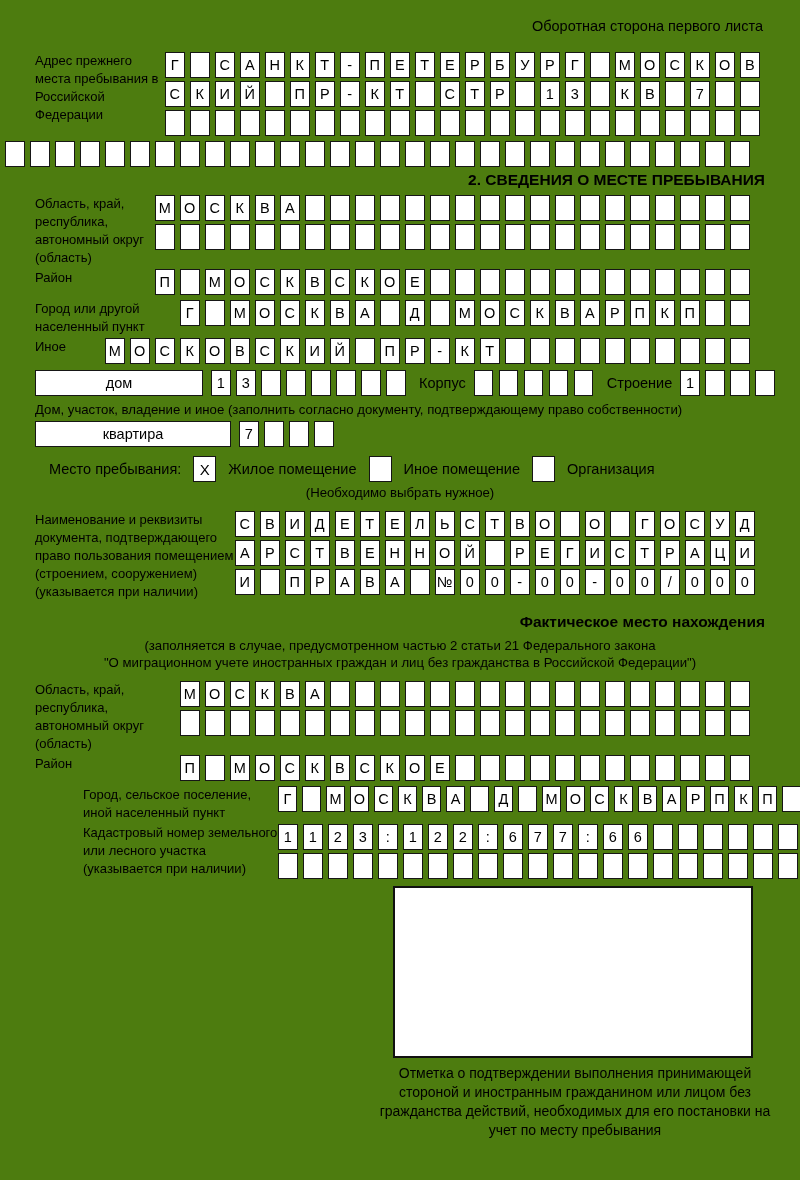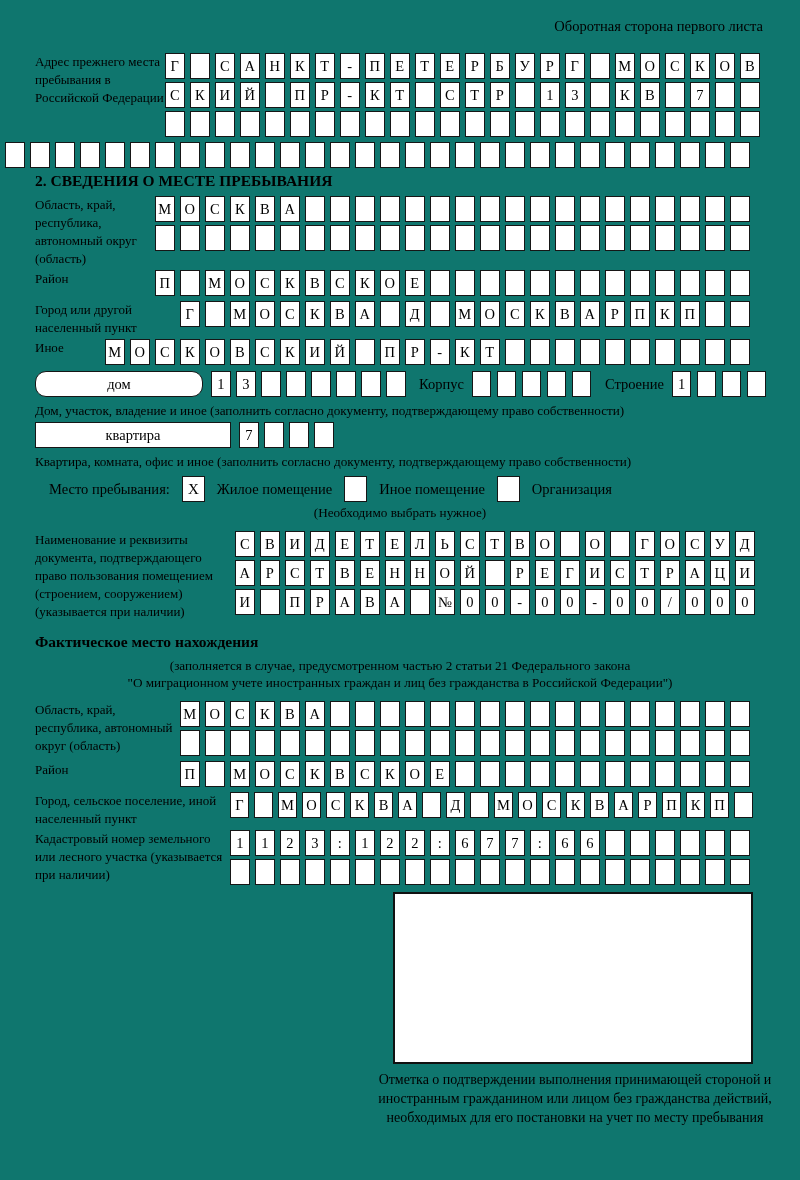--- a/index.html
+++ b/index.html
@@ -1,49 +1,49 @@
 <!DOCTYPE html>
 <html><head>
 <meta charset="utf-8">
 <style>
   html,body{margin:0;padding:0;background:#fff;}
   .page{
     position:relative;
     width:800px;height:1180px;
     box-sizing:border-box;
-    background:#0f766e;
+    background:#4d7c0f;
     color:#000;
-    font-family:Liberation Serif, serif;
+    font-family:Liberation Sans, sans-serif;
     padding:18px 35px 0 35px;
     overflow:hidden;
   }
   .side-note{text-align:right;font-size:14.5px;margin:0 2px 18px 0;}
   .lbl{font-size:13px;line-height:18px;flex:0 0 auto;}
   .w130{width:130px;}
   .w120{width:120px;}
   .w145{width:145px;}
   .w70{width:70px;}
   .w200{width:200px;}
-  .w195{width:195px;}
+  .w195{width:195px;margin-left:48px;}
   .field{display:flex;margin-bottom:2px;}
   .rows{flex:1 1 auto;}
   .cells{display:flex;margin-bottom:3px;}
   .cell{
     box-sizing:border-box;flex:0 0 auto;
     width:19.5px;height:26px;
     border:1.8px solid #161616;
     margin-right:5.5px;
     display:flex;align-items:center;justify-content:center;
     font-size:14.5px;background:#fff;
   }
   .p24 .cell{width:19px;margin-right:5px;}
   .fullrow{margin:2px 0 2px -30px;}
   .note{font-size:13.2px;line-height:17px;}
   .center{text-align:center;}
-  .h-title{font-weight:bold;font-size:15.5px;text-align:left;margin:4px 0 6px 0;}
+  .h-title{font-weight:bold;font-size:15.5px;text-align:right;margin:4px 0 6px 0;}
   .wide-box{
     box-sizing:border-box;border:1.8px solid #161616;height:26px;
     display:flex;align-items:center;justify-content:center;
     font-size:14.5px;flex:0 0 auto;background:#fff;
   }
   .house-row{display:flex;align-items:flex-start;margin:3px 0 2px 0;}
   .inline-lbl{font-size:14.5px;line-height:26px;padding:0 8px;flex:0 0 auto;}
   .checkbox-row{display:flex;align-items:center;margin:6px 0 2px 14px;font-size:14.5px;}
   .checkbox{
     box-sizing:border-box;width:23px;height:26px;border:1.8px solid #161616;
@@ -331,21 +331,21 @@
         <span class="cell"></span>
         <span class="cell"></span>
         <span class="cell"></span>
         <span class="cell"></span>
         <span class="cell"></span>
         <span class="cell"></span>
       </div>
   </div>
 
   <div class="house-row">
-    <div class="wide-box" style="width:168px;border-radius:11px;">дом</div>
+    <div class="wide-box" style="width:168px;">дом</div>
     <div class="gap8"></div>
     <div class="cells">
         <span class="cell">1</span>
         <span class="cell">3</span>
         <span class="cell"></span>
         <span class="cell"></span>
         <span class="cell"></span>
         <span class="cell"></span>
         <span class="cell"></span>
         <span class="cell"></span>
@@ -371,21 +371,20 @@
   <div class="house-row">
     <div class="wide-box" style="width:196px;">квартира</div>
     <div class="gap8"></div>
     <div class="cells">
         <span class="cell">7</span>
         <span class="cell"></span>
         <span class="cell"></span>
         <span class="cell"></span>
       </div>
   </div>
-  <div class="note">Квартира, комната, офис и иное (заполнить согласно документу, подтверждающему право собственности)</div>
 
   <div class="checkbox-row">
     <span>Место пребывания:</span>
     <span class="checkbox">X</span>
     <span>Жилое помещение</span>
     <span class="checkbox"></span>
     <span>Иное помещение</span>
     <span class="checkbox"></span>
     <span>Организация</span>
   </div>

